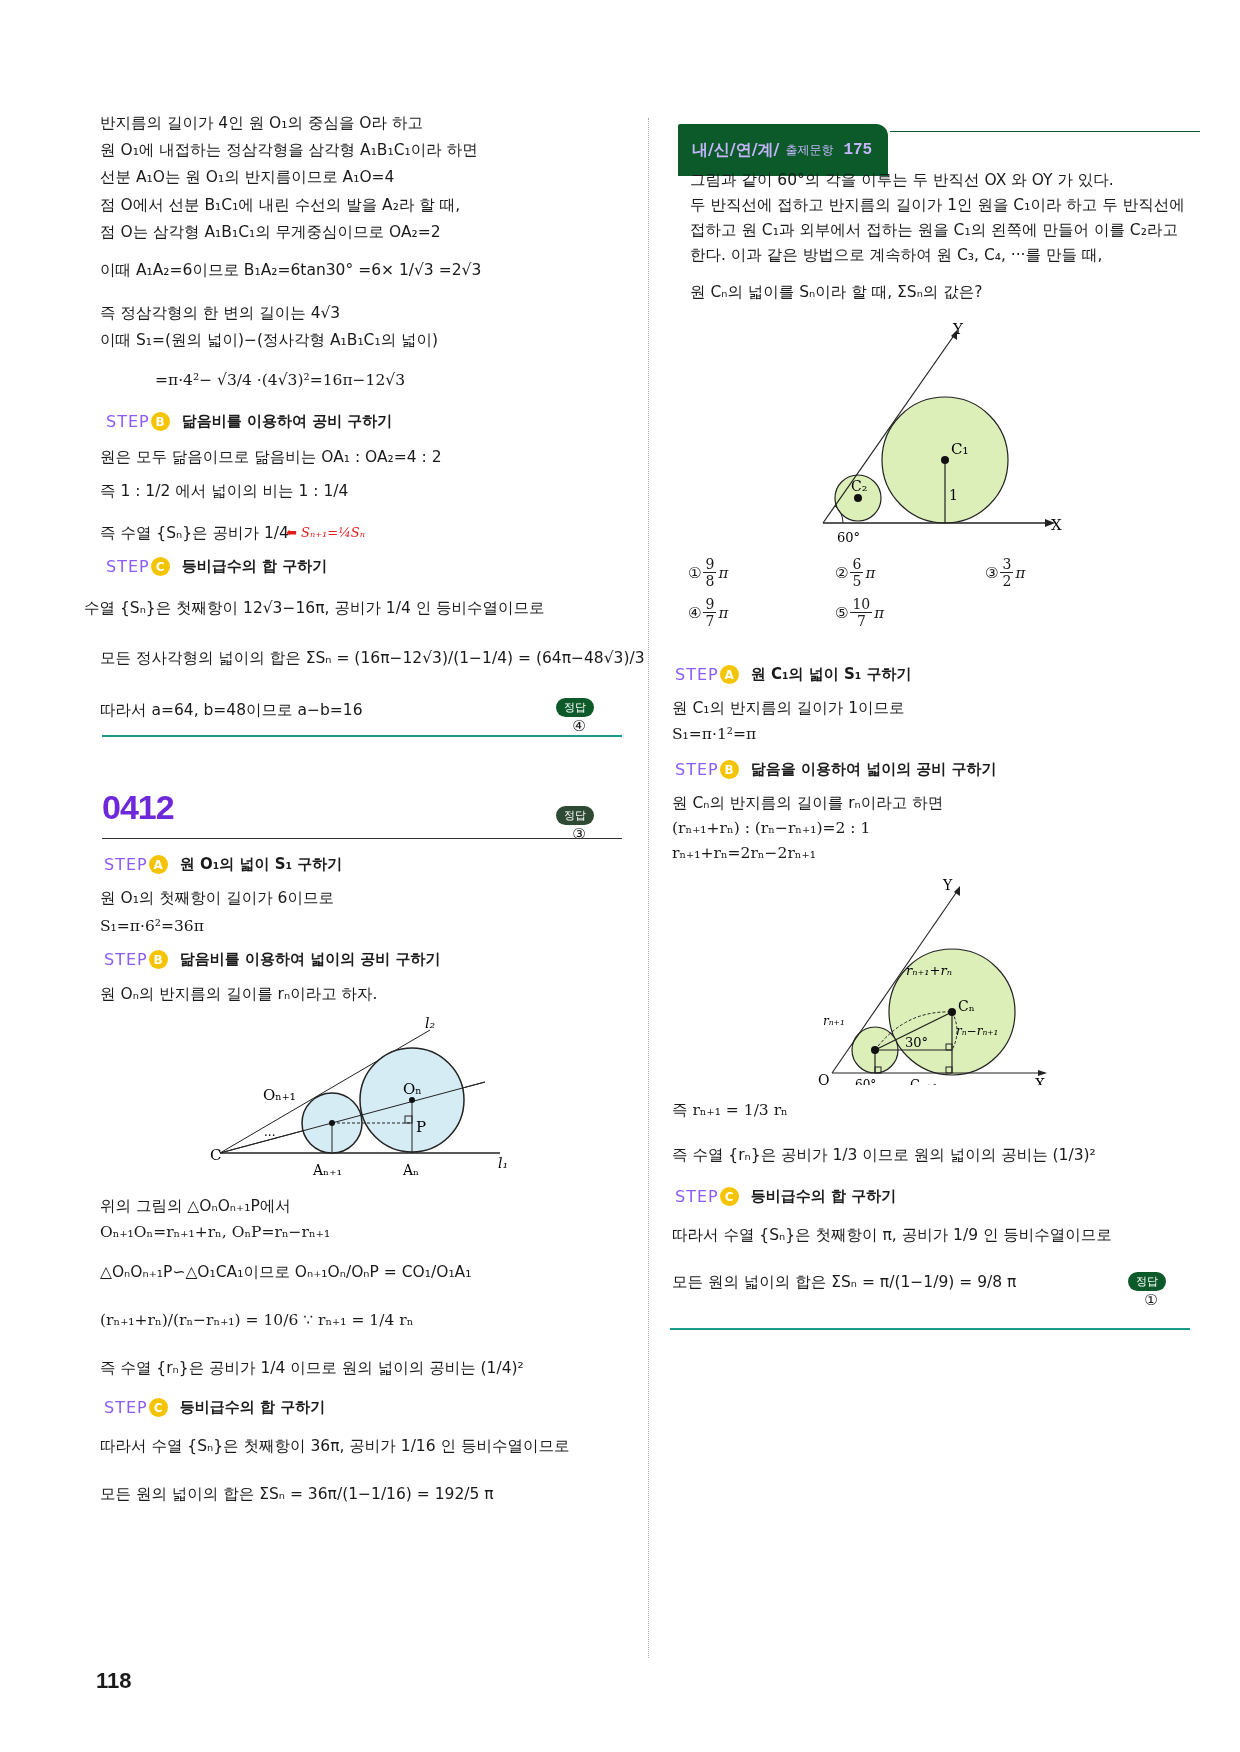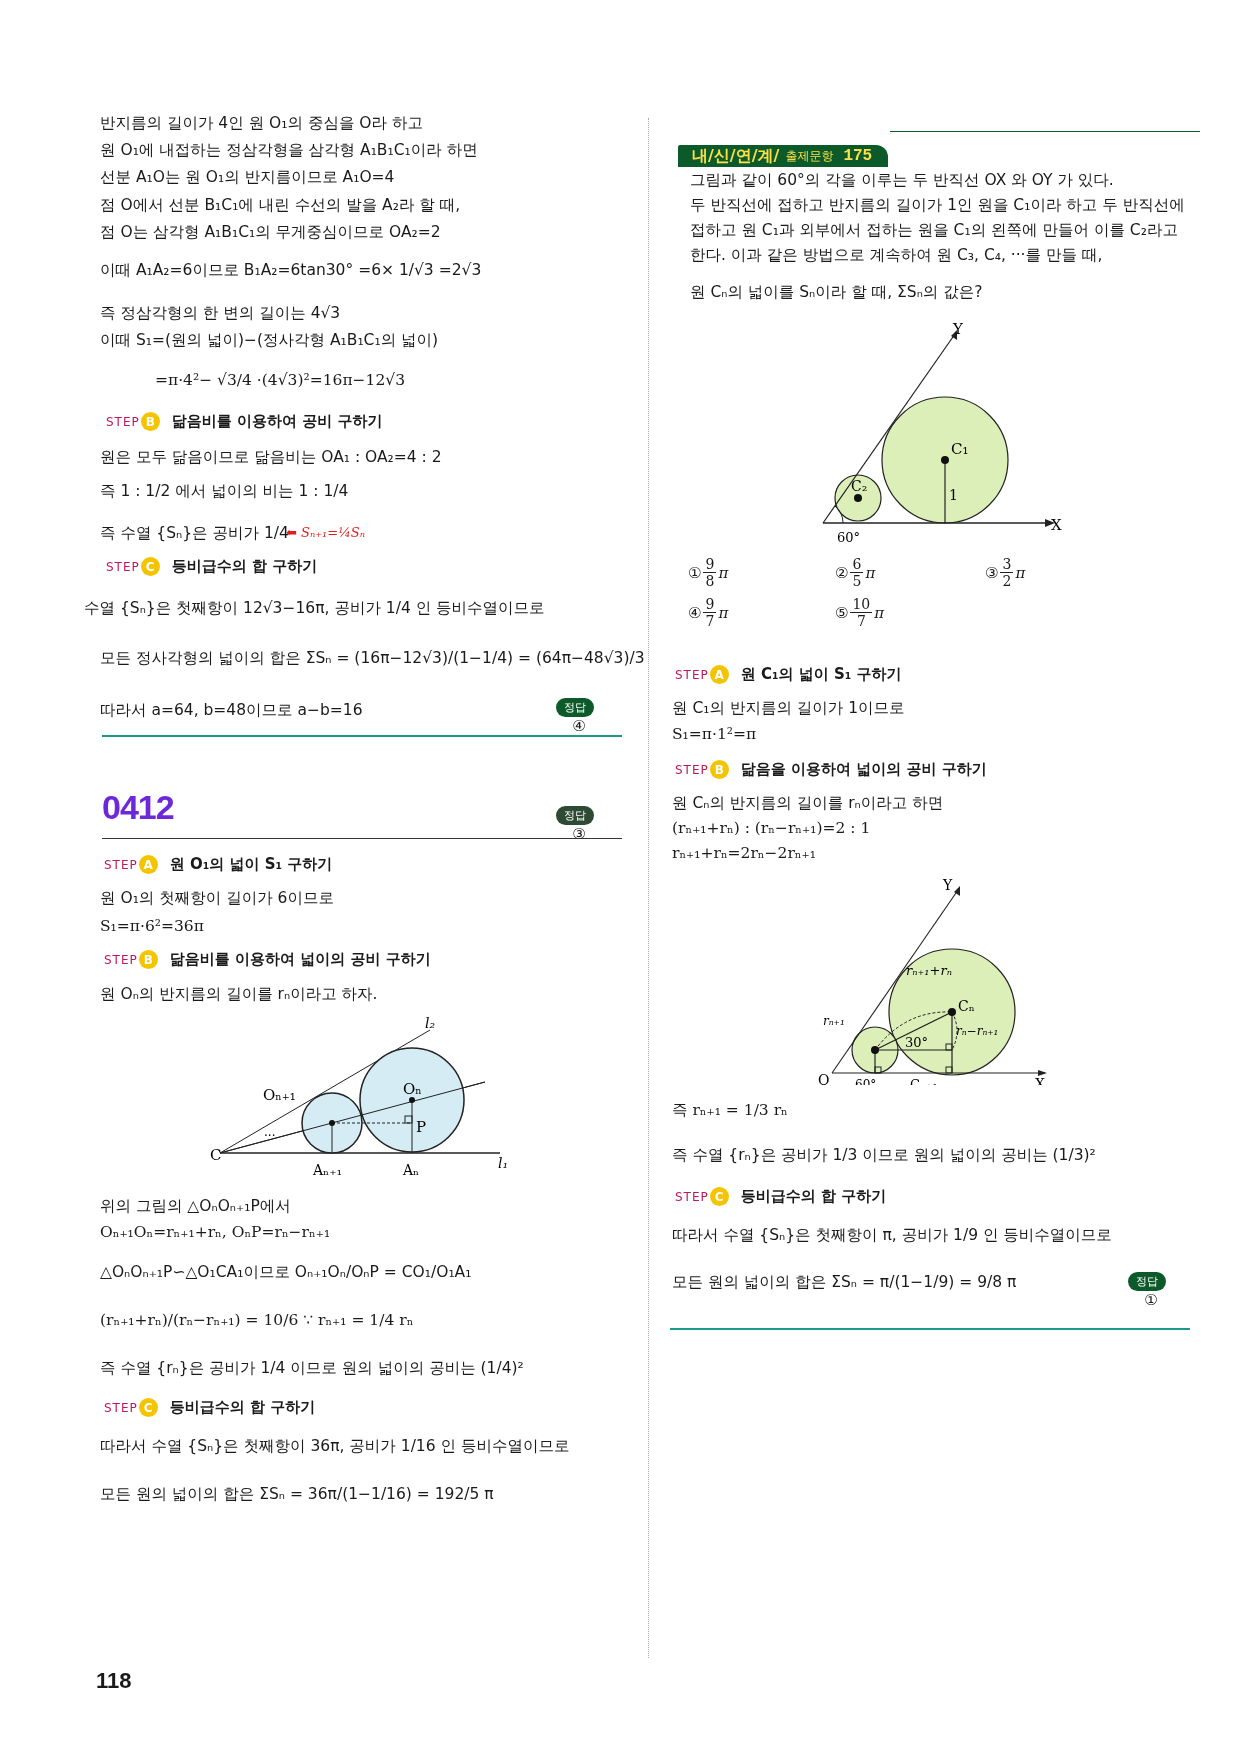--- a/index.html
+++ b/index.html
@@ -4,27 +4,27 @@
 <style>
   * { box-sizing: border-box; margin: 0; padding: 0; }
   body { width: 1240px; height: 1752px; background: #ffffff; position: relative; font-family: "DejaVu Sans", sans-serif; color: #1a1a1a; overflow: hidden; }
   .divider { position: absolute; left: 648px; top: 118px; height: 1540px; border-left: 1px dotted #aaa; }
   .line { position: absolute; font-size: 15.5px; line-height: 20px; white-space: nowrap; }
   .m { font-family: "DejaVu Serif", serif; }
   .i { font-family: "DejaVu Serif", serif; font-style: italic; }
   .frac { display: inline-flex; flex-direction: column; align-items: center; vertical-align: middle; font-family: "DejaVu Serif", serif; font-size: 14px; line-height: 16px; margin: 0 2px; }
   .frac .n { border-bottom: 1px solid #222; padding: 0 2px; }
   .step { position: absolute; display: flex; align-items: center; font-size: 15px; font-weight: bold; white-space: nowrap; }
-  .step .lbl { color: #be185d; font-family: "DejaVu Sans", sans-serif; font-weight: normal; letter-spacing: 1px; font-size: 12px; }
+  .step .lbl { color: #8b5cf6; font-family: "DejaVu Sans", sans-serif; font-weight: normal; letter-spacing: 1px; font-size: 16px; }
   .step .circ { display: inline-flex; width: 19px; height: 19px; border-radius: 50%; background: #f5c400; color: #fff; font-size: 12px; align-items: center; justify-content: center; margin-left: 1px; margin-right: 12px; }
   .answer { position: absolute; display: flex; align-items: center; font-size: 15px; flex-direction: column; }
   .answer .pill { background: #0c5a2a; color: #fff; font-size: 11px; padding: 2px 8px; border-radius: 10px; margin-right: 8px; }
   .rule { position: absolute; height: 2px; }
   .pnum { position: absolute; font-size: 34px; font-weight: bold; color: #6d28d9; letter-spacing: -1px; font-family: "Liberation Sans", sans-serif; }
-  .hdr { position: absolute; left: 678px; top: 124px; height: 22px; background: #0c5a2a; color: #fde047; padding: 0 16px 0 14px; border-radius: 2px 12px 0 0; display: flex; align-items: center; font-size: 16px; font-weight: bold; margin-top: 21px; }
+  .hdr { position: absolute; left: 678px; top: 124px; height: 52px; background: #0c5a2a; color: #c4b5fd; padding: 0 16px 0 14px; border-radius: 2px 12px 0 0; display: flex; align-items: center; font-size: 16px; font-weight: bold; }
   .hdr .small { font-size: 12px; font-weight: normal; margin-left: 6px; }
   .hdr .num { font-size: 16px; margin-left: 10px; font-family: Liberation Mono, monospace; }
   .hdr-line { position: absolute; left: 890px; top: 131px; width: 310px; border-top: 1px solid #0c5a2a; }
   .choice { position: absolute; font-size: 15px; display: flex; align-items: center; }
   svg text { font-family: "DejaVu Serif", serif; }
   .pageno { position: absolute; left: 96px; top: 1668px; font-size: 22px; font-family: "Liberation Sans", sans-serif; font-weight: bold; }
 </style>
 </head>
 <body>
 

